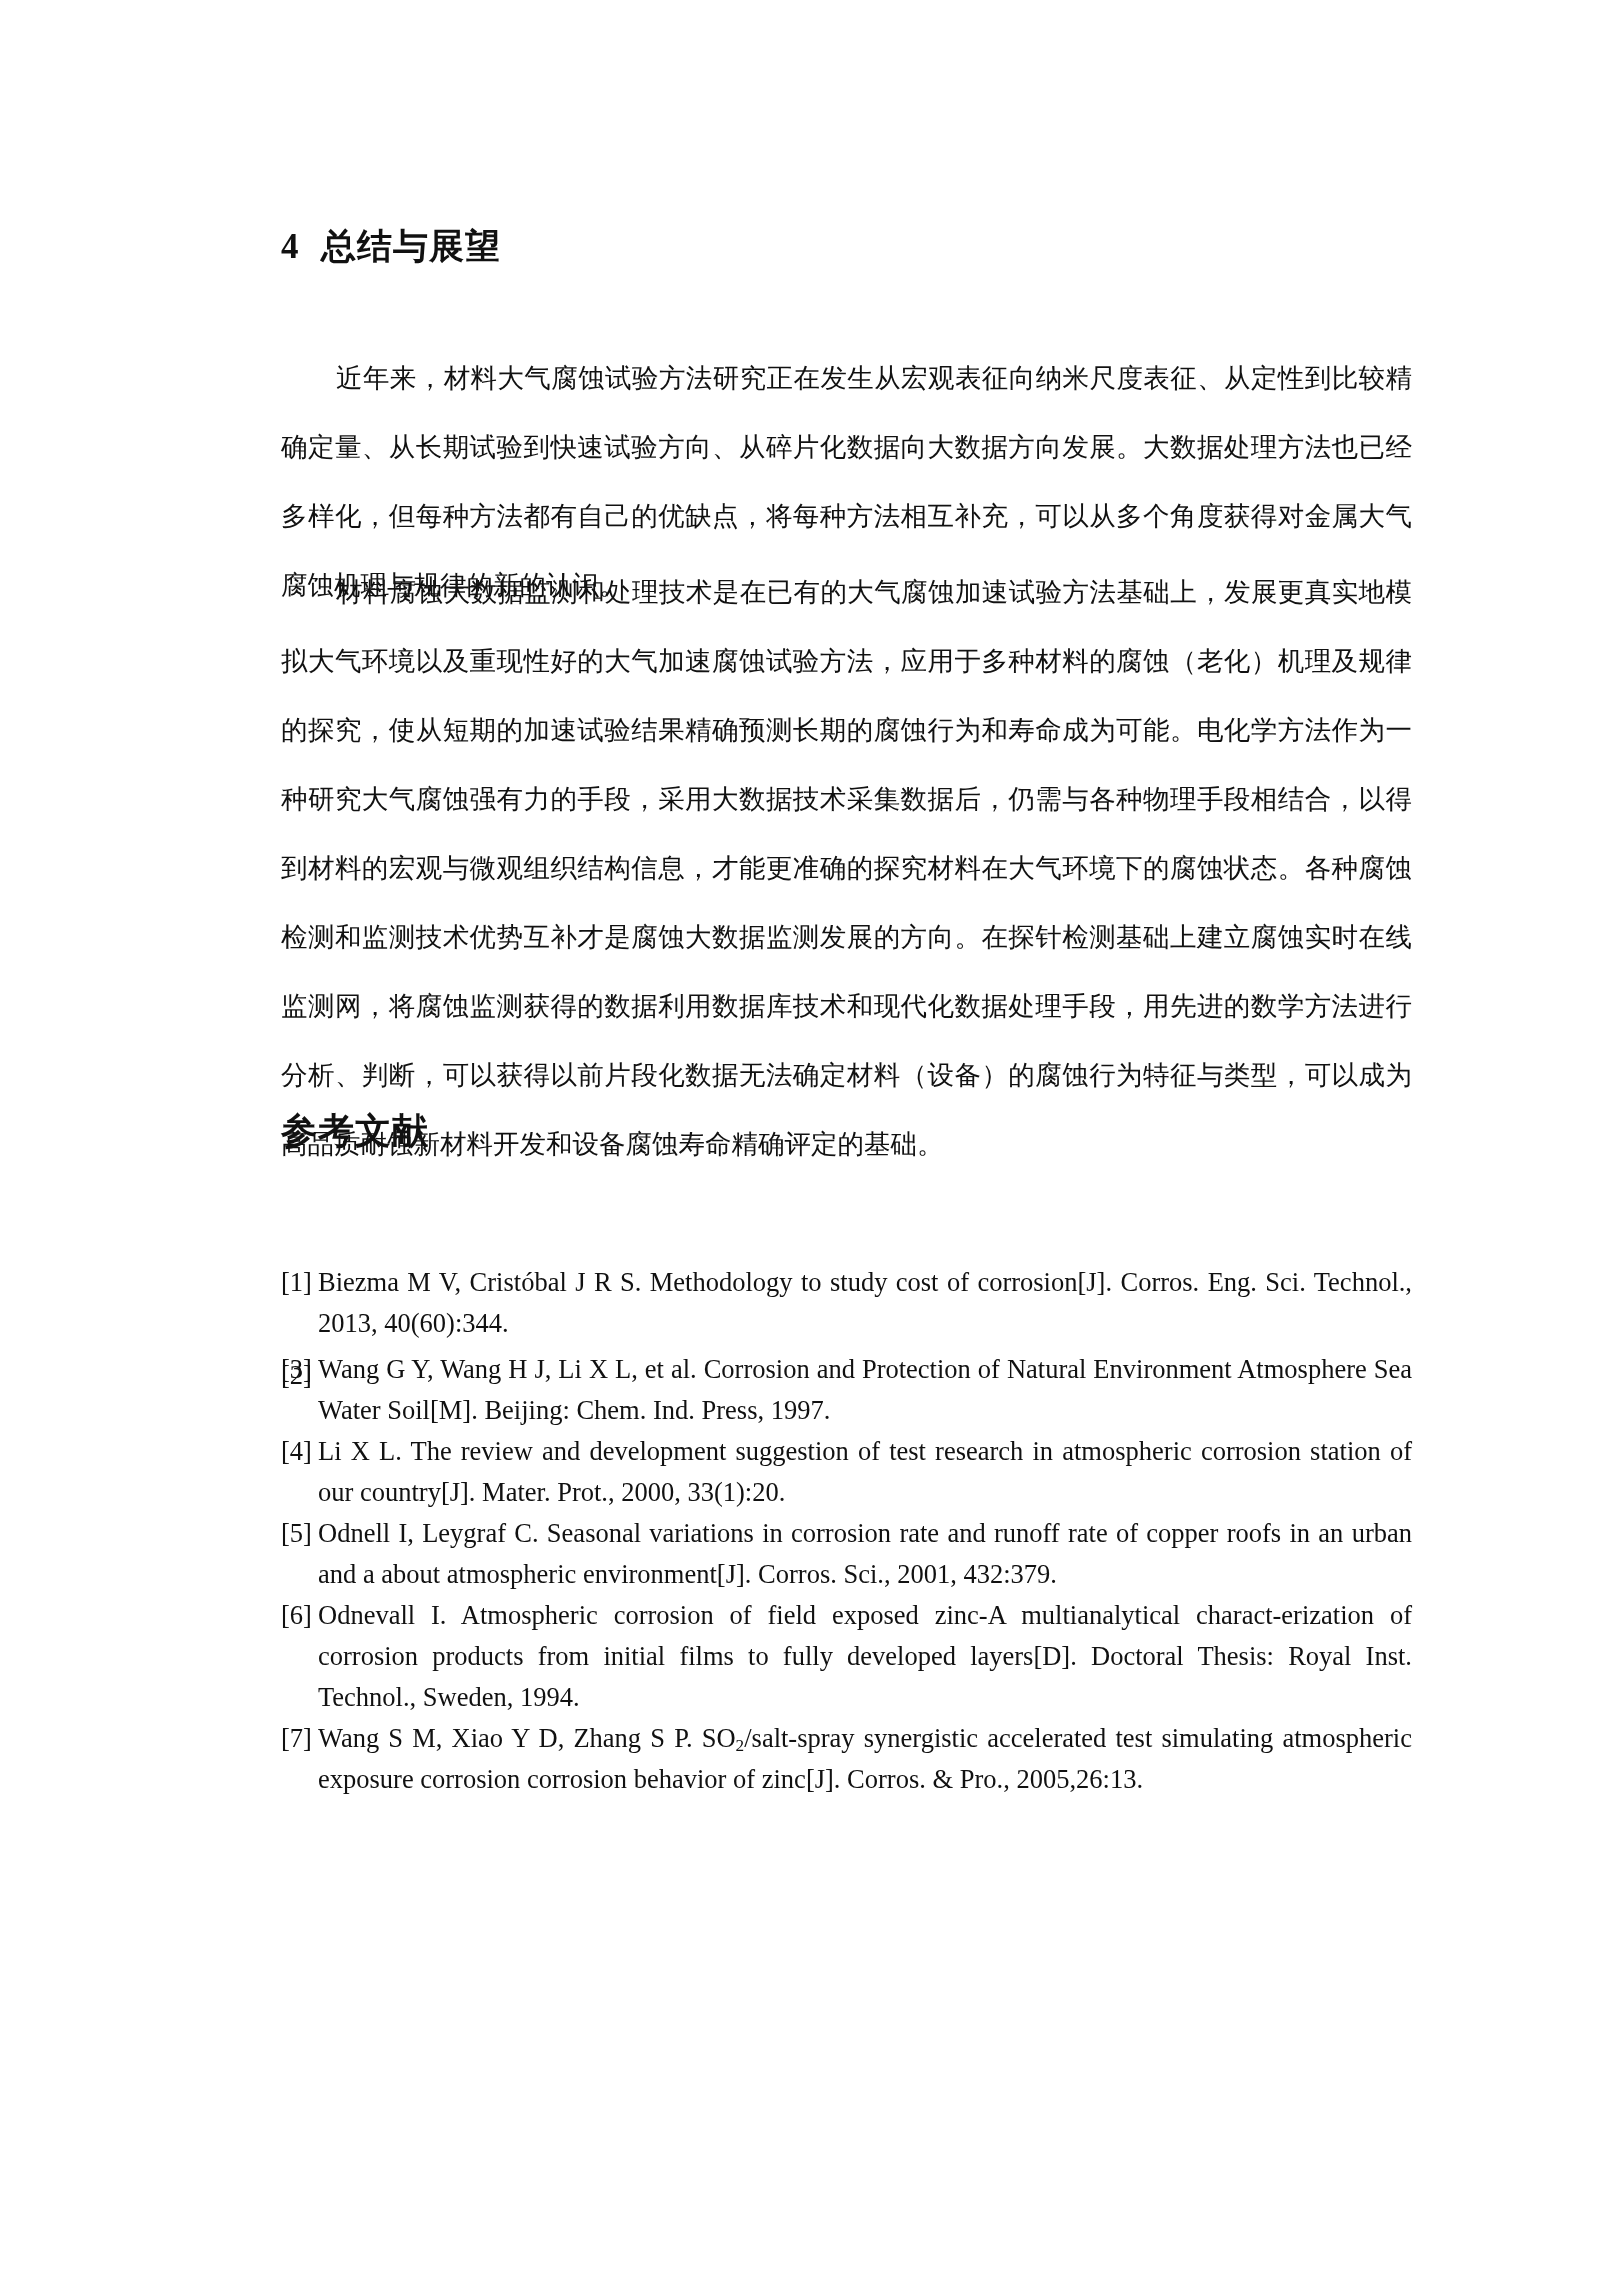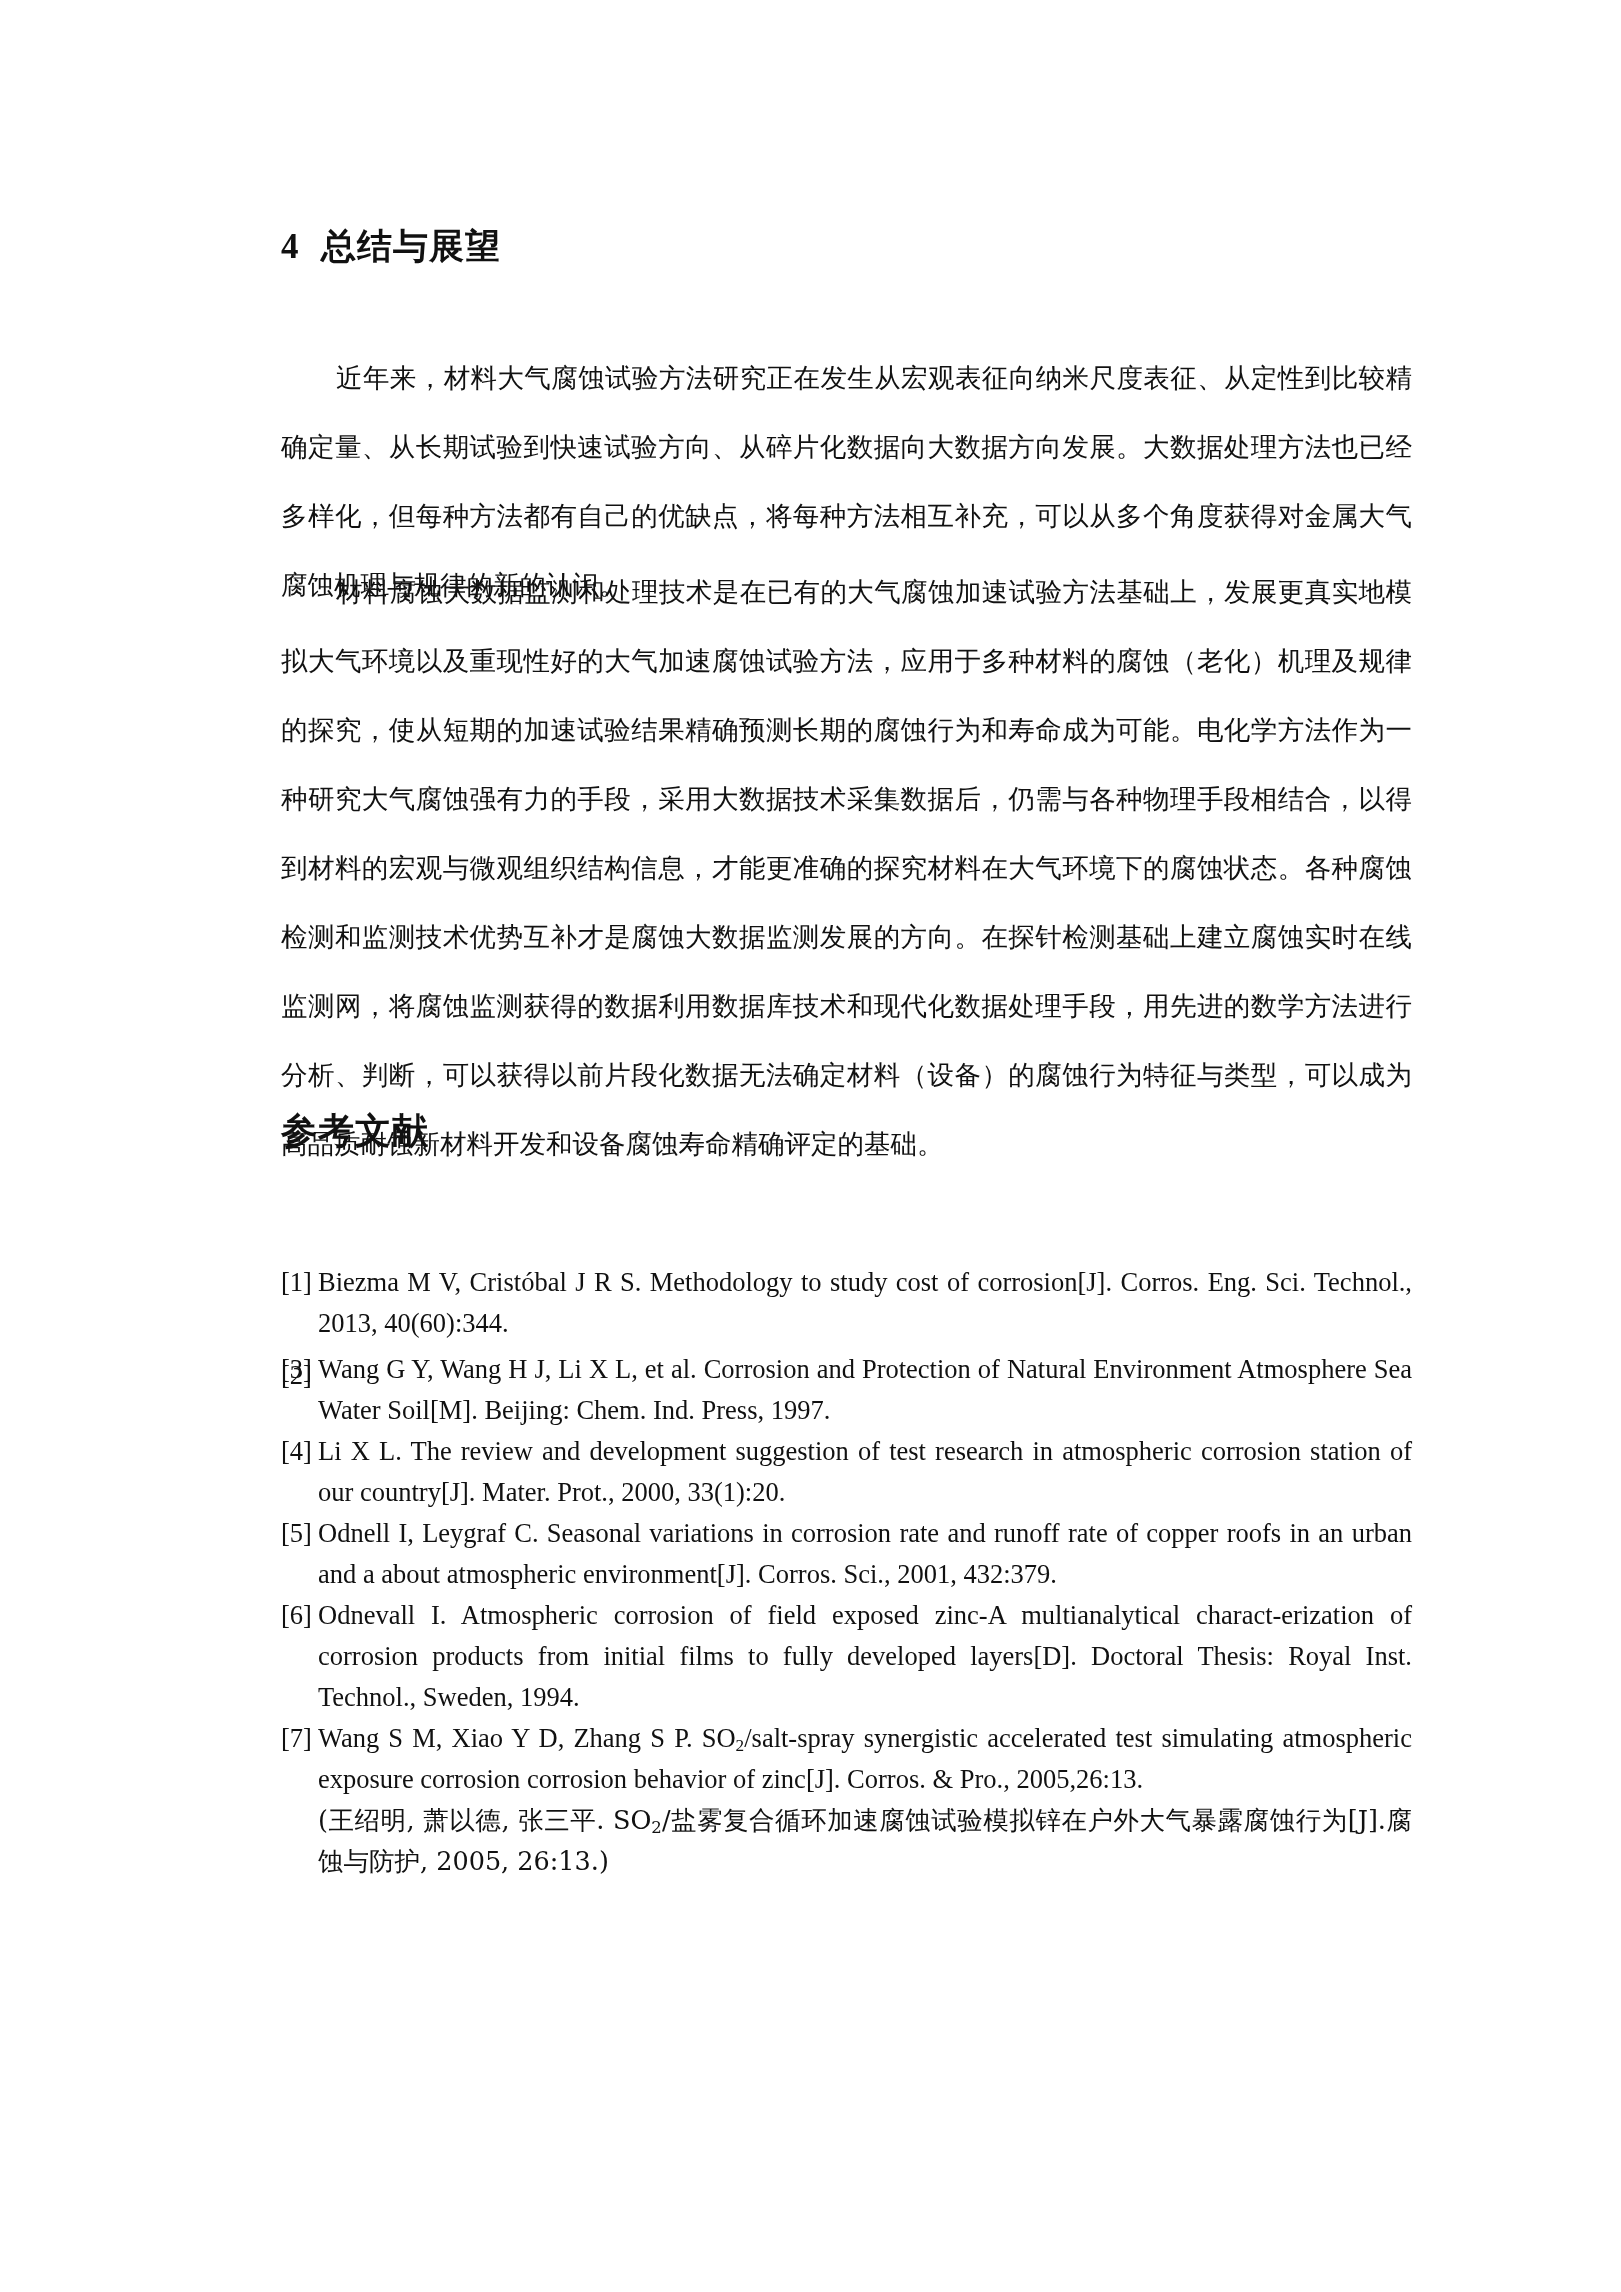--- a/index.html
+++ b/index.html
@@ -77,17 +77,16 @@
       <span class="tag">[5]</span>
       <span class="en">Odnell I, Leygraf C. Seasonal variations in corrosion rate and runoff rate of copper roofs in an urban and a about atmospheric environment[J]. Corros. Sci., 2001, 432:379.</span>
     </li>
     <li class="ref">
       <span class="tag">[6]</span>
       <span class="en">Odnevall I. Atmospheric corrosion of field exposed zinc-A multianalytical charact-erization of corrosion products from initial films to fully developed layers[D]. Doctoral Thesis: Royal Inst. Technol., Sweden, 1994.</span>
     </li>
     <li class="ref">
       <span class="tag">[7]</span>
       <span class="en"><span>Wang S M, Xiao Y D, Zhang S P. SO</span><sub>2</sub><span>/salt-spray synergistic accelerated test simulating atmospheric exposure corrosion corrosion behavior of zinc[J]. Corros. &amp; Pro., 2005,26:13.</span></span>
-      <span class="zh"><span>(王绍明, 萧以德, 张三平. SO</span><sub>2</sub><span>/盐雾复合循环加速腐蚀试验模拟锌在户外大气暴露腐蚀行为[J].腐蚀与防护, 2005, 26:13.)</span></span>
     </li>
   </ol>
 </div>
 
 
 </body></html>

